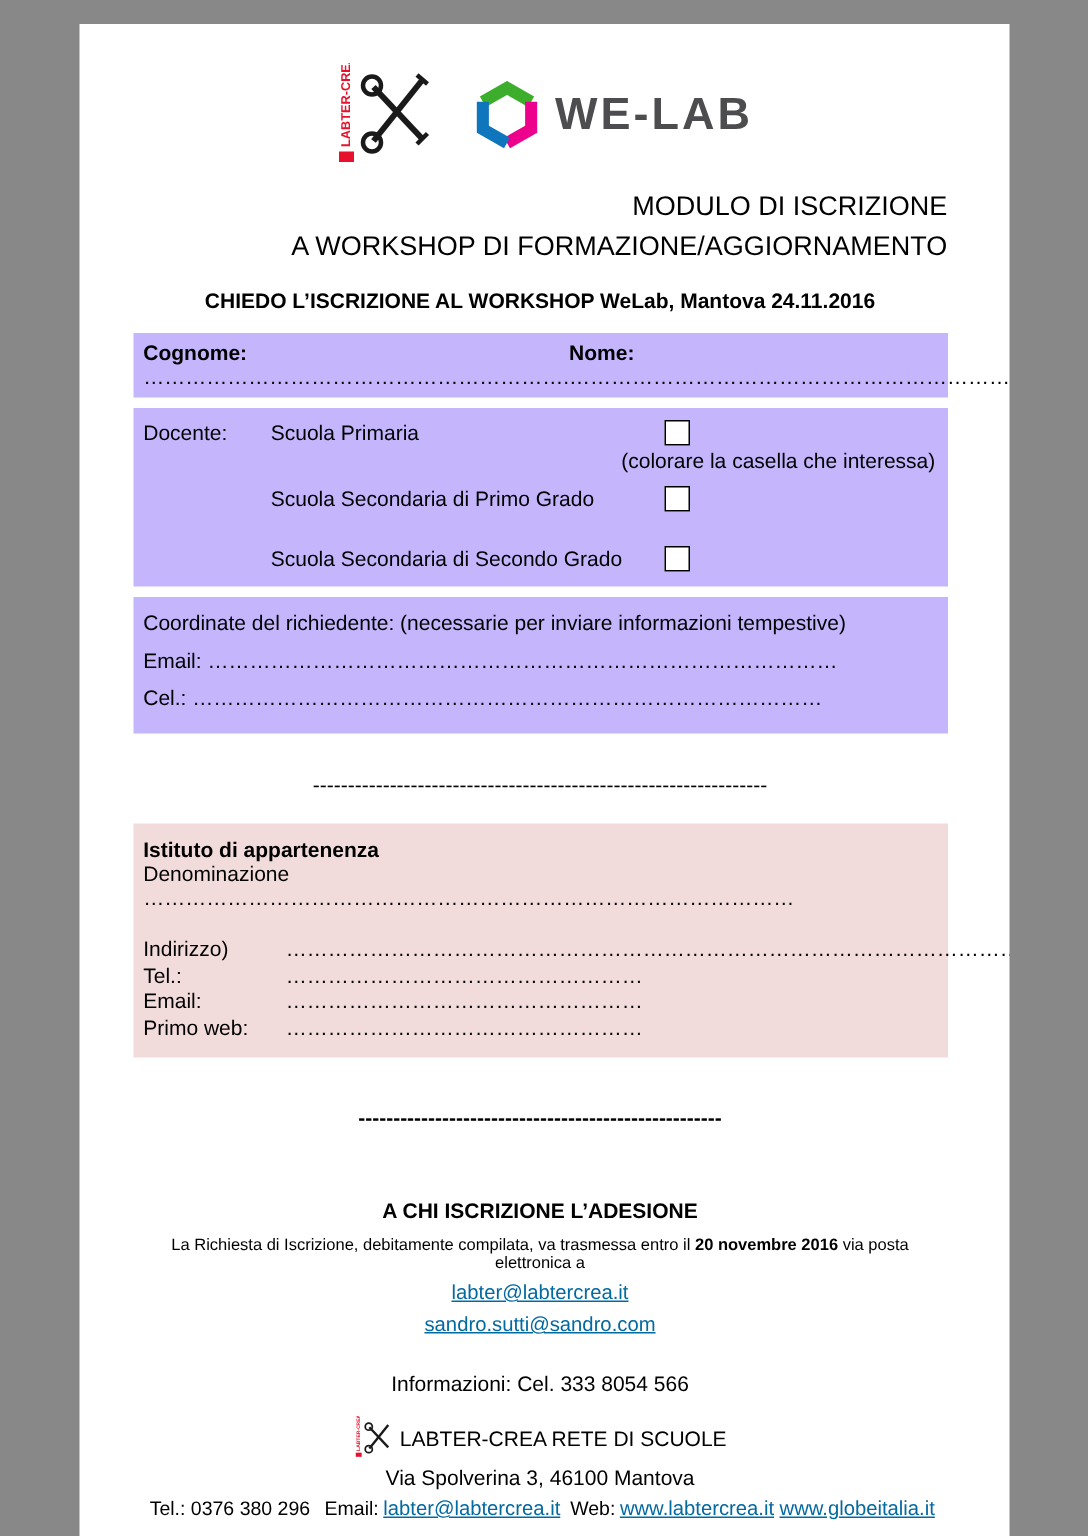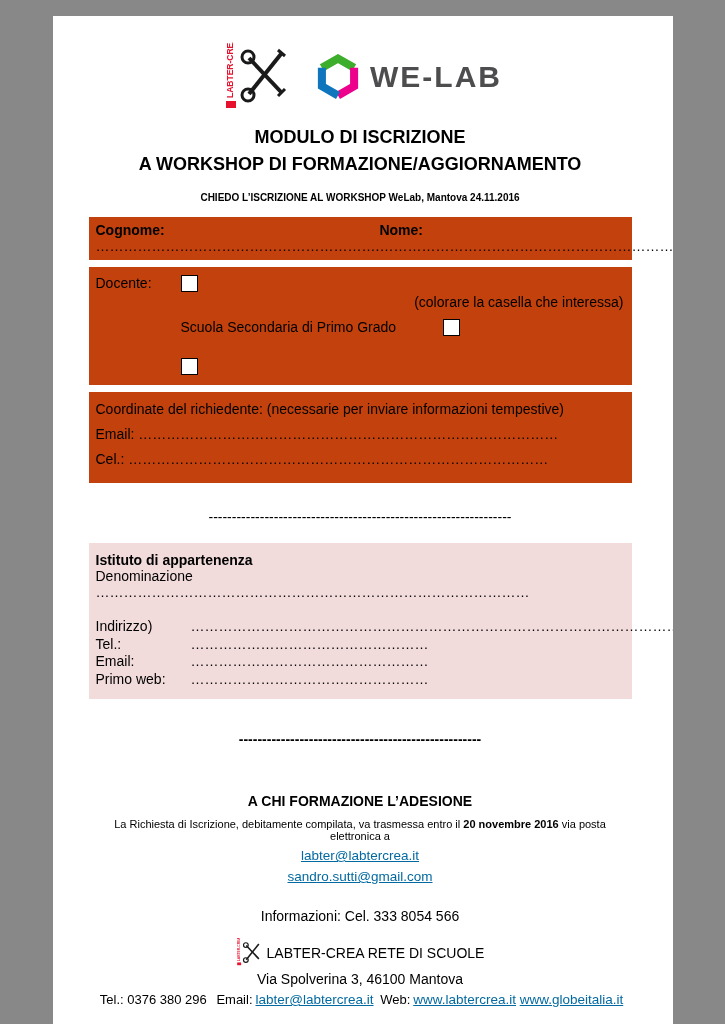--- a/index.html
+++ b/index.html
@@ -15,25 +15,25 @@
   }
   .content { padding:0 41px 0 36px; }
 
   
   .logos { display:flex; justify-content:center; align-items:center; gap:26px; padding-top:26px; height:70px; }
   .labter-logo { width:66px; height:70px; }
   .welab-logo { display:flex; align-items:center; gap:9px; }
   .welab-text { font-size:30px; font-weight:bold; color:#4d4d4f; letter-spacing:2px; }
 
   
-  .title { text-align:center; font-weight:bold; font-size:18px; line-height:27px; margin-top:12px; }
-  .subtitle { text-align:center; font-weight:bold; font-size:10px; margin-top:14px; }
-
-  
-  .blue { background:#c2410c; margin:0 0 0 0; }
+  .title { text-align:right; font-weight:normal; font-size:18px; line-height:27px; margin-top:12px; }
+  .subtitle { text-align:center; font-weight:bold; font-size:14px; margin-top:14px; }
+
+  
+  .blue { background:#c4b5fd; margin:0 0 0 0; }
   .name-row { margin-top:14px; padding:5px 7px 6px 7px; display:flex; }
   .name-left { width:342px; }
   .bold { font-weight:bold; }
 
   .docente-block { margin-top:7px; padding:7px 8px 10px 7px; }
   .doc-row { display:flex; align-items:center; line-height:18px; }
   .doc-label { width:85px; flex:none; }
   .doc-option { width:262px; flex:none; }
   .checkbox { width:15px; height:15px; border:1.5px solid #000; background:#fff; flex:none; }
   .doc-note { text-align:right; margin:2px 0 4px 0; }
@@ -111,30 +111,32 @@
       </div>
       <div>
         <span class="bold">Nome:</span>
         <span>……………………………………………………………..</span>
       </div>
     </div>
 
     <div class="blue docente-block">
       <div class="doc-row">
         <span class="doc-label bold-n">Docente:</span>
+        <span class="doc-option">Scuola Primaria</span>
         <span class="checkbox"></span>
       </div>
       <div class="doc-note">(colorare la casella che interessa)</div>
       <div class="doc-row mt8">
         <span class="doc-label"></span>
         <span class="doc-option">Scuola Secondaria di Primo Grado</span>
         <span class="checkbox"></span>
       </div>
       <div class="doc-row mt22">
         <span class="doc-label"></span>
+        <span class="doc-option">Scuola Secondaria di Secondo Grado</span>
         <span class="checkbox"></span>
       </div>
     </div>
 
     <div class="blue coordinate-block">
       <div>Coordinate del richiedente: (necessarie per inviare informazioni tempestive)</div>
       <div class="coord-line">
         <span>Email:</span>
         <span>………………………………………………………………………………</span>
       </div>
@@ -166,29 +168,29 @@
         <span>……………………………………………</span>
       </div>
       <div class="ist-row">
         <span class="ist-label">Primo web:</span>
         <span>……………………………………………</span>
       </div>
     </div>
 
     <div class="sep sep2">----------------------------------------------------</div>
 
-    <div class="adesione-title">A CHI FORMAZIONE L’ADESIONE</div>
+    <div class="adesione-title">A CHI ISCRIZIONE L’ADESIONE</div>
     <div class="para">
       <span>La Richiesta di Iscrizione, debitamente compilata, va trasmessa entro il </span><span class="bold">20 novembre 2016</span><span> via posta elettronica a</span>
     </div>
     <div class="center-link">
       <a class="link">labter@labtercrea.it</a>
     </div>
     <div class="center-link">
-      <a class="link">sandro.sutti@gmail.com</a>
+      <a class="link">sandro.sutti@sandro.com</a>
     </div>
     <div class="info-line">Informazioni:  Cel. 333 8054 566</div>
 
     <div class="org-line">
       <svg width="26" height="30" viewBox="0 0 66 70">
         <text x="10" y="56" transform="rotate(-90 10 56)" fill="#e8112d" font-size="8.5" font-weight="bold" font-family="Liberation Sans, sans-serif">LABTER-CREA</text>
         <rect x="3" y="59" width="10" height="7" fill="#e8112d"></rect>
         <g stroke="#1a1a1a" fill="none">
           <line x1="26" y1="52" x2="58" y2="12" stroke-width="4"></line>
           <line x1="26" y1="16" x2="58" y2="50" stroke-width="4"></line>

